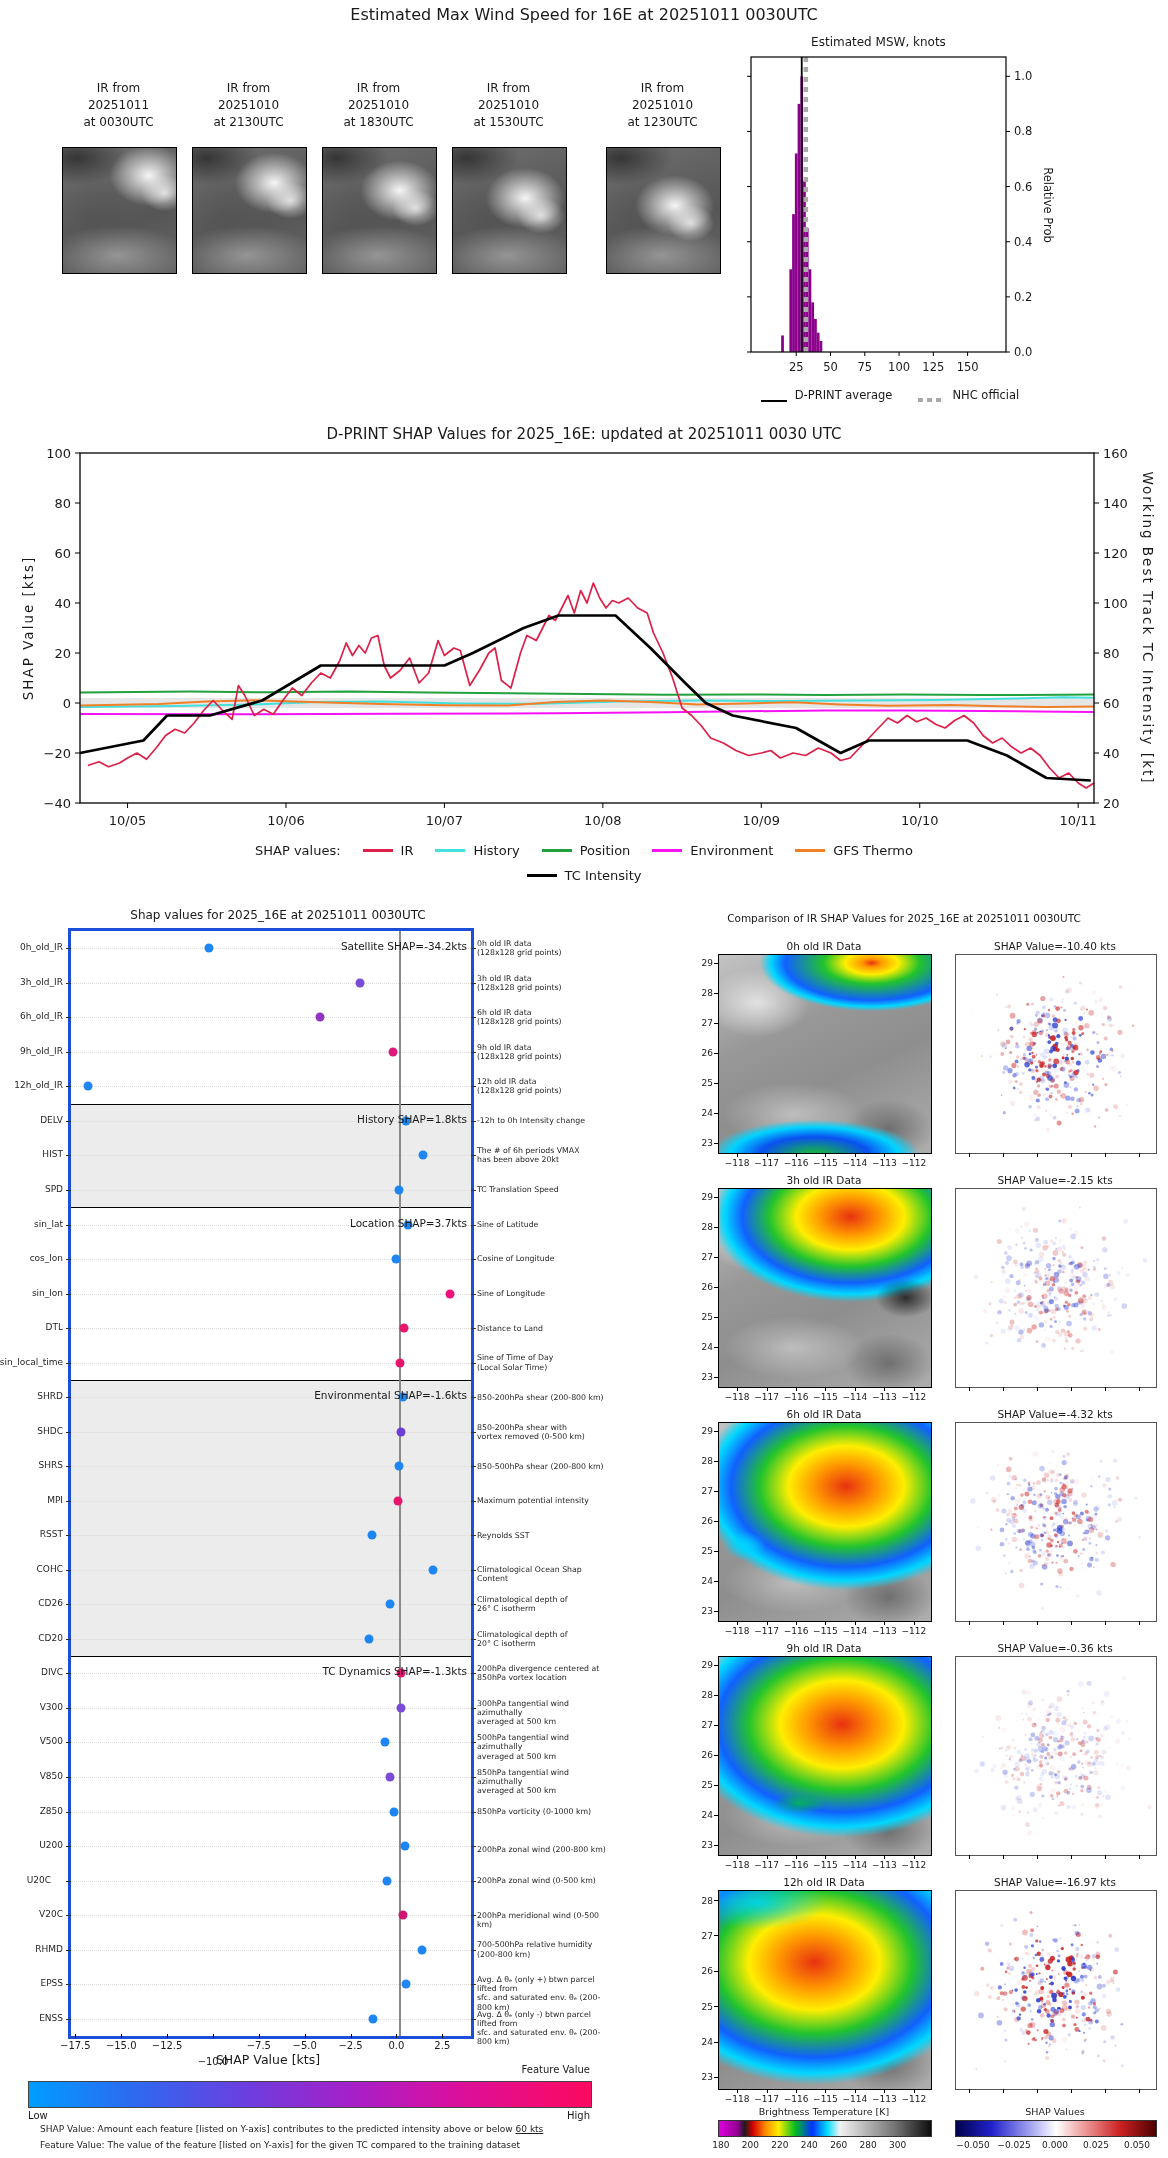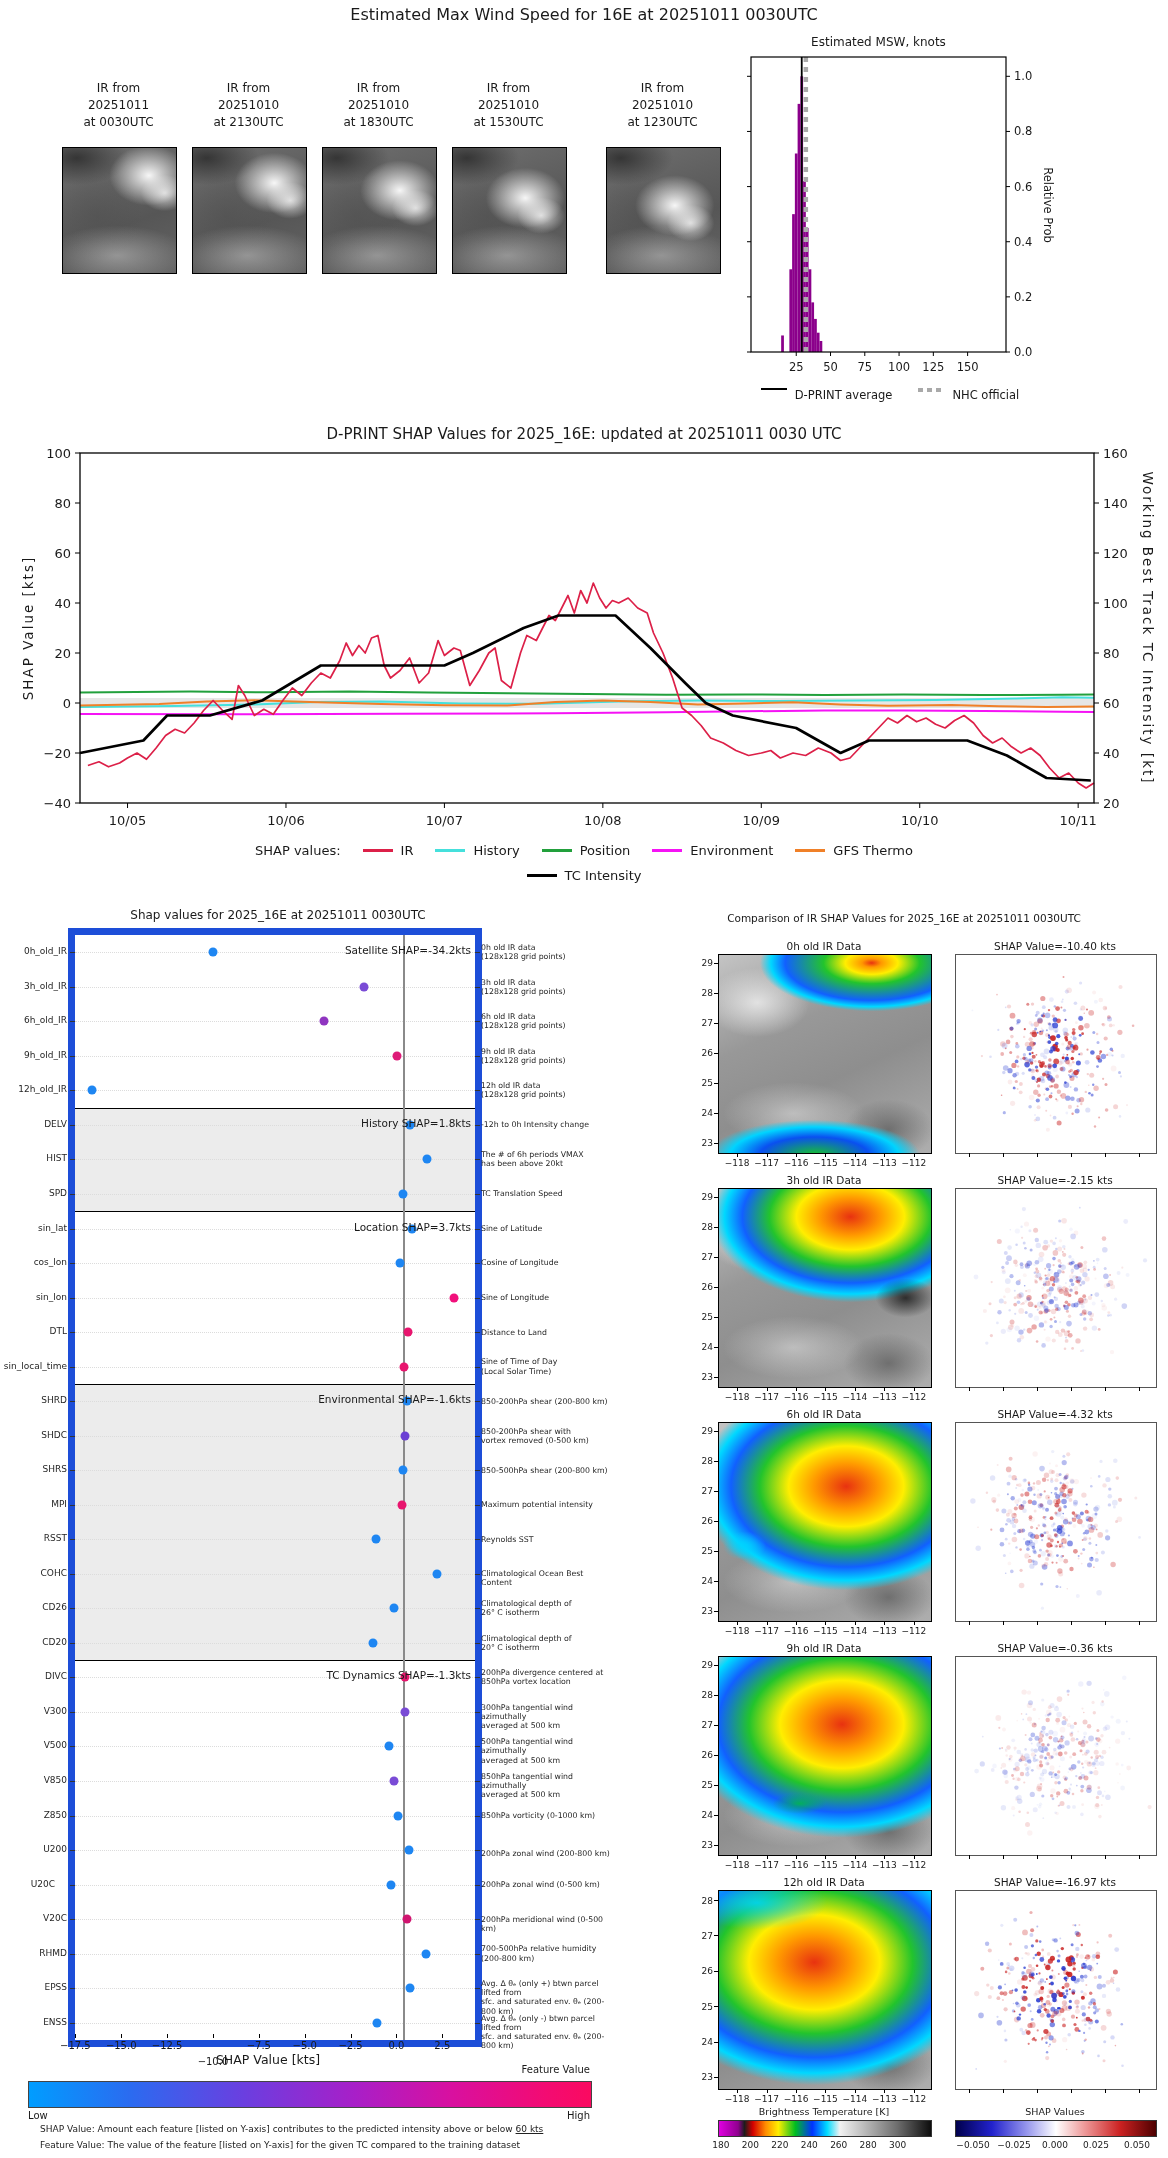--- a/index.html
+++ b/index.html
@@ -5,36 +5,36 @@
   html,body{margin:0;padding:0;background:#fff;}
   #fig{position:relative;width:1168px;height:2158px;background:#fff;overflow:hidden;
        font-family:"DejaVu Sans","Liberation Sans",sans-serif;color:#1a1a1a;}
   .abs{position:absolute;}
   #top-title{top:5px;left:0;width:100%;text-align:center;font-size:16px;}
   .thumb-label{position:absolute;width:113px;text-align:center;font-size:12px;line-height:1.42;white-space:pre-line;}
   .thumb-img{position:absolute;width:113px;height:125px;border:1px solid #000;}
   #hist-wrap{left:700px;top:30px;width:420px;height:360px;}
   #hist-legend{left:640px;top:388px;width:500px;display:flex;justify-content:center;gap:26px;
                font-size:11.5px;align-items:center;}
-  .hl-item{display:flex;align-items:flex-start;gap:8px;}
+  .hl-item{display:flex;align-items:flex-end;gap:8px;}
   .sample-line{display:inline-block;width:26px;height:0;border-top:2px solid #000;}
   .sample-dash{display:inline-block;width:26px;height:4px;
      background:repeating-linear-gradient(90deg,#a9a9a9 0 5px,rgba(0,0,0,0) 5px 9px);}
   #hist-ylabel{left:1048px;top:205px;transform:translate(-50%,-50%) rotate(90deg);font-size:11.5px;white-space:nowrap;}
   #ts-title{top:425px;left:0;width:100%;text-align:center;font-size:15px;}
   #ts-ylabel-left{left:28px;top:628px;transform:translate(-50%,-50%) rotate(-90deg);font-size:13.5px;white-space:nowrap;letter-spacing:2px;}
   #ts-ylabel-right{left:1148px;top:628px;transform:translate(-50%,-50%) rotate(90deg);font-size:13.5px;white-space:nowrap;letter-spacing:2px;}
   #ts-xlabel{top:822px;left:80px;width:1014px;text-align:center;font-size:13.5px;}
   .ts-legend{left:0;top:843px;width:1168px;display:flex;justify-content:center;gap:22px;
              align-items:center;font-size:13px;}
   #ts-legend2{top:868px;}
   .leg-swatch{display:inline-block;width:30px;height:0;border-top:3px solid #000;margin-right:8px;vertical-align:middle;}
   .leg-item{display:flex;align-items:center;}
   #shap-title{top:908px;left:48px;width:460px;text-align:center;font-size:12px;}
-  #shap-plot{left:68px;top:928px;width:400px;height:1105px;border:7px solid #1d4ed8;background:#fff;overflow:visible;}
+  #shap-plot{left:68px;top:928px;width:400px;height:1105px;border:3px solid #1d4ed8;background:#fff;overflow:visible;}
   .sec-shade{position:absolute;left:0;width:400px;background:#ececec;}
   .sec-line{position:absolute;left:0;width:400px;height:0;border-top:1.4px solid #000;}
   .row-grid{position:absolute;left:0;width:400px;height:0;border-top:1px dotted #dcdcdc;}
   .zero-line{position:absolute;width:1.5px;background:#8a8a8a;top:0;height:1105px;}
   .feat-dot{position:absolute;width:9px;height:9px;border-radius:50%;transform:translate(-50%,-50%);}
   .feat-label{position:absolute;font-size:9px;white-space:nowrap;color:#262626;}
   .feat-desc{position:absolute;left:406px;width:132px;font-size:7.8px;line-height:1.18;color:#262626;white-space:pre-line;}
   .feat-tickR{position:absolute;left:400px;width:5px;height:0;border-top:1px solid #333;}
   .feat-tickL{position:absolute;left:-5px;width:5px;height:0;border-top:1px solid #333;}
   .sec-anno{position:absolute;right:4px;font-size:10.5px;white-space:nowrap;color:#1a1a1a;}
@@ -380,21 +380,21 @@
       <div class="feat-desc" style="top: 565.166px;">Maximum potential intensity</div>
       <div class="feat-tickL" style="top: 604.297px;"></div>
       <div class="feat-tickR" style="top: 604.297px;"></div>
       <div class="feat-dot" style="left: 300.917px; top: 604.297px; background: rgb(30, 134, 242);"></div>
       <div class="feat-label" style="right: 408px; top: 598.297px;">RSST</div>
       <div class="feat-desc" style="top: 599.697px;">Reynolds SST</div>
       <div class="feat-tickL" style="top: 638.828px;"></div>
       <div class="feat-tickR" style="top: 638.828px;"></div>
       <div class="feat-dot" style="left: 362.018px; top: 638.828px; background: rgb(30, 134, 242);"></div>
       <div class="feat-label" style="right: 408px; top: 632.828px;">COHC</div>
-      <div class="feat-desc" style="top: 634.228px;">Climatological Ocean Best Content</div>
+      <div class="feat-desc" style="top: 634.228px;">Climatological Ocean Shap Content</div>
       <div class="feat-tickL" style="top: 673.359px;"></div>
       <div class="feat-tickR" style="top: 673.359px;"></div>
       <div class="feat-dot" style="left: 318.716px; top: 673.359px; background: rgb(30, 134, 242);"></div>
       <div class="feat-label" style="right: 408px; top: 667.359px;">CD26</div>
       <div class="feat-desc" style="top: 664.159px;">Climatological depth of
 26° C isotherm</div>
       <div class="feat-tickL" style="top: 707.891px;"></div>
       <div class="feat-tickR" style="top: 707.891px;"></div>
       <div class="feat-dot" style="left: 298.349px; top: 707.891px; background: rgb(30, 134, 242);"></div>
       <div class="feat-label" style="right: 408px; top: 701.891px;">CD20</div>

